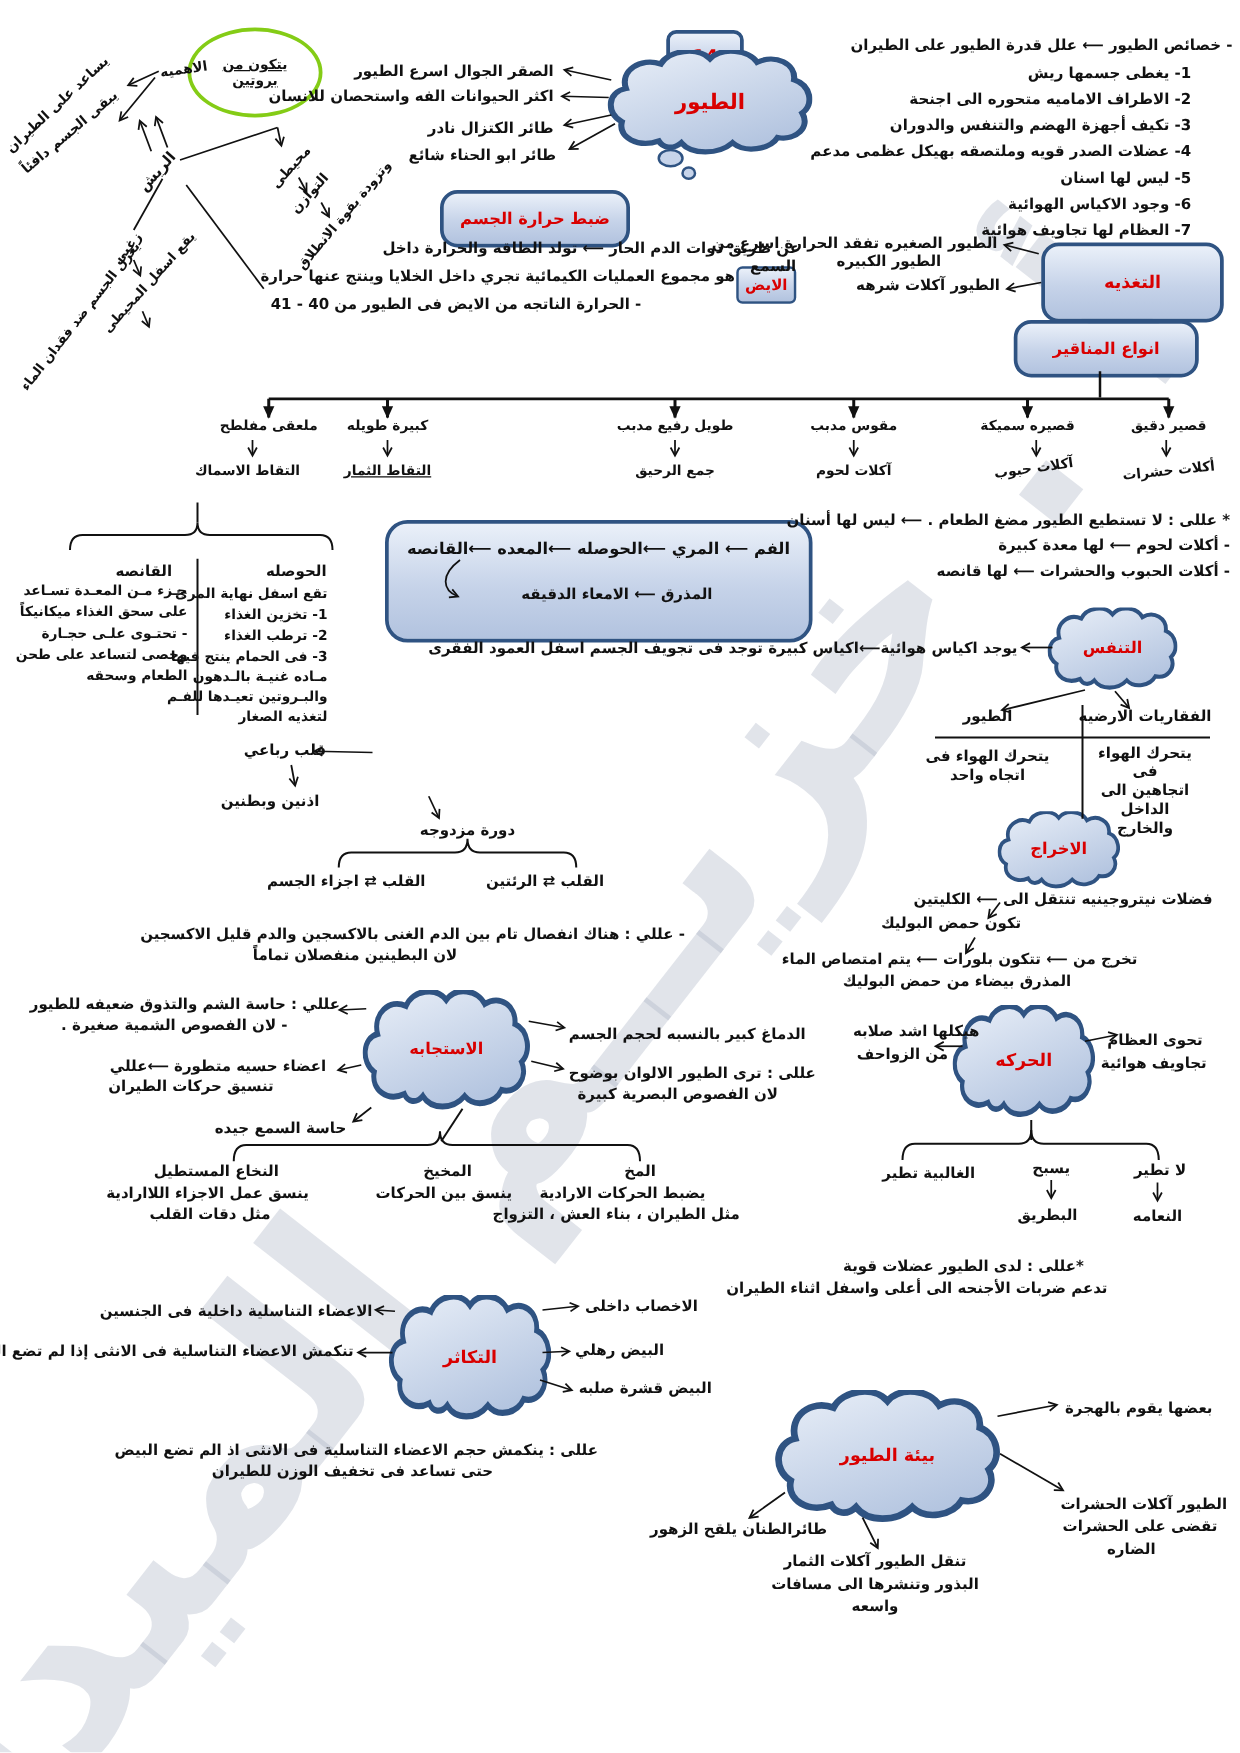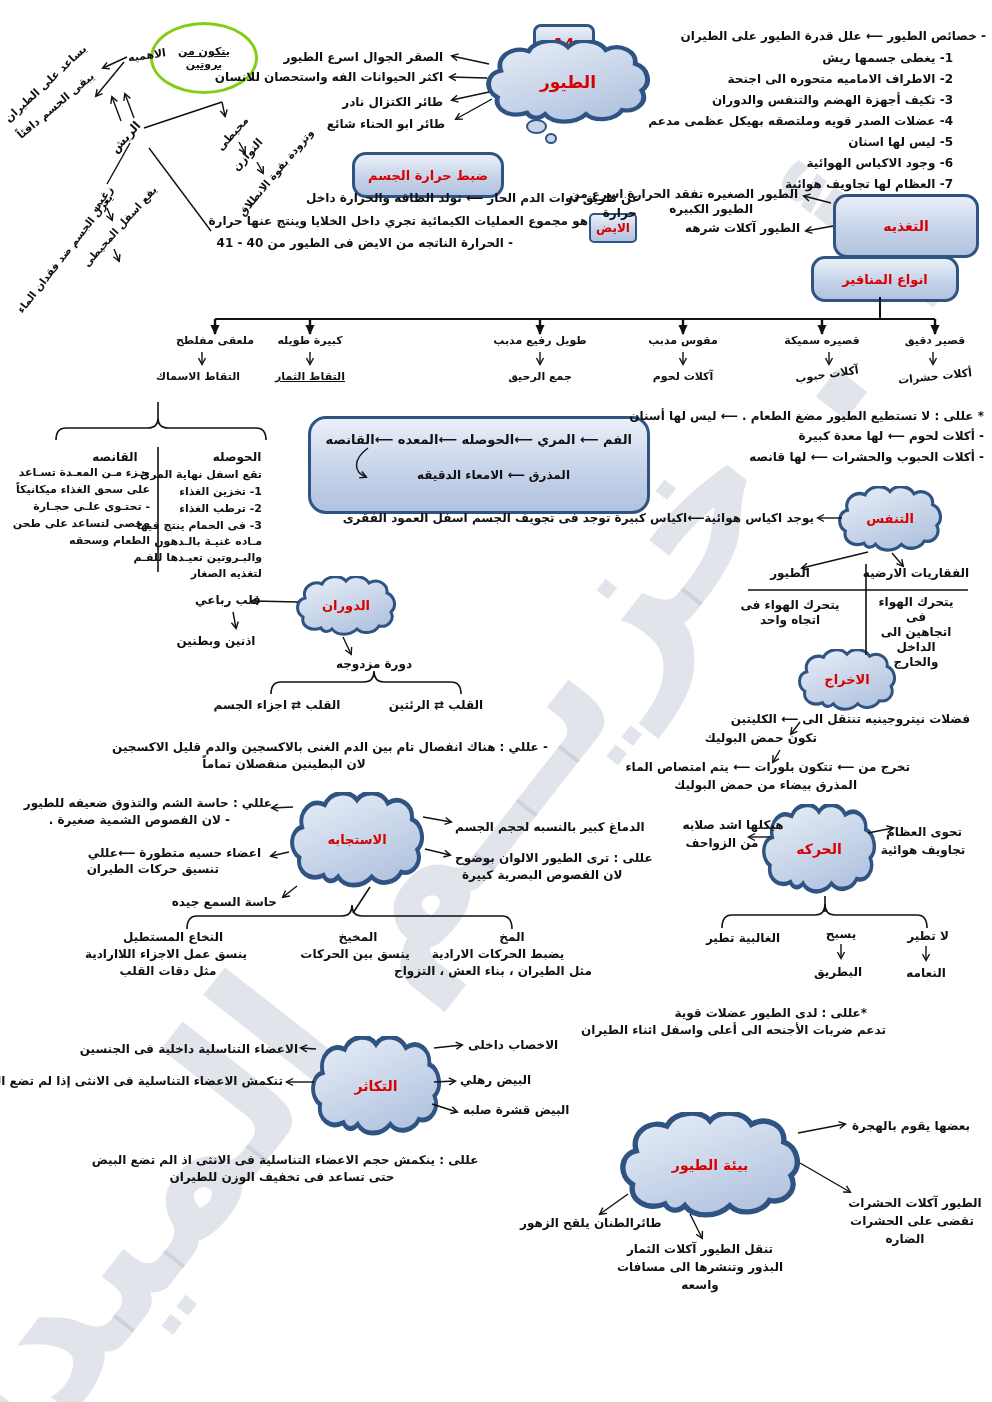--- a/index.html
+++ b/index.html
@@ -67,26 +67,20 @@
   <div class="bx" style="left:308px;top:416px;width:336px;height:92px;border-radius:18px;"></div>
 
 
   <div class="cloud" style="left:838px;top:486px;width:104px;height:66px;">
     <svg viewBox="0 0 200 120" preserveAspectRatio="none">
         <path d="M50,104 C30,112 10,100 14,82 C-2,72 0,48 18,44 C12,24 32,8 52,16 C60,0 88,-4 100,10 C112,-4 138,0 146,14 C164,4 184,16 182,34 C198,40 202,62 190,72 C198,88 184,104 166,100 C158,114 134,118 122,106 C108,120 82,120 72,106 C64,114 54,112 50,104 Z" fill="url(#cg)" stroke="#2f5382" stroke-width="6"></path>
       </svg>
     <div class="lbl">التنفس</div>
   </div>
 
-  <div class="cloud" style="left:296px;top:576px;width:100px;height:60px;">
-    <svg viewBox="0 0 200 120" preserveAspectRatio="none">
-        <path d="M50,104 C30,112 10,100 14,82 C-2,72 0,48 18,44 C12,24 32,8 52,16 C60,0 88,-4 100,10 C112,-4 138,0 146,14 C164,4 184,16 182,34 C198,40 202,62 190,72 C198,88 184,104 166,100 C158,114 134,118 122,106 C108,120 82,120 72,106 C64,114 54,112 50,104 Z" fill="url(#cg)" stroke="#2f5382" stroke-width="6"></path>
-      </svg>
-    <div class="lbl">الدوران</div>
-  </div>
 
   <div class="cloud" style="left:290px;top:792px;width:134px;height:96px;">
     <svg viewBox="0 0 200 120" preserveAspectRatio="none">
         <path d="M50,104 C30,112 10,100 14,82 C-2,72 0,48 18,44 C12,24 32,8 52,16 C60,0 88,-4 100,10 C112,-4 138,0 146,14 C164,4 184,16 182,34 C198,40 202,62 190,72 C198,88 184,104 166,100 C158,114 134,118 122,106 C108,120 82,120 72,106 C64,114 54,112 50,104 Z" fill="url(#cg)" stroke="#2f5382" stroke-width="6"></path>
       </svg>
     <div class="lbl">الاستجابه</div>
   </div>
 
   <div class="cloud" style="left:798px;top:649px;width:98px;height:62px;">
     <svg viewBox="0 0 200 120" preserveAspectRatio="none">
@@ -230,21 +224,21 @@
   <span class="t" style="right:6px;top:29px;">- خصائص الطيور ⟵ علل قدرة الطيور على الطيران</span>
   <span class="t" style="right:39px;top:51px;">1- يغطى جسمها ريش</span>
   <span class="t" style="right:39px;top:72px;">2- الاطراف الاماميه متحوره الى اجنحة</span>
   <span class="t" style="right:39px;top:93px;">3- تكيف أجهزة الهضم والتنفس والدوران</span>
   <span class="t" style="right:39px;top:114px;">4- عضلات الصدر قويه وملتصقه بهيكل عظمى مدعم</span>
   <span class="t" style="right:39px;top:135px;">5- ليس لها اسنان</span>
   <span class="t" style="right:39px;top:156px;">6- وجود الاكياس الهوائية</span>
   <span class="t" style="right:39px;top:177px;">7- العظام لها تجاويف هوائية</span>
 
   <span class="t" style="right:352px;top:191px;">عن طريق ذوات  الدم الحار ⟵ تولد الطاقه والحرارة داخل</span>
-  <span class="t" style="right:355px;top:206px;">حرارة</span>
+  <span class="t" style="right:355px;top:206px;">السمع</span>
   <span class="t" style="right:404px;top:214px;">هو مجموع العمليات الكيمائية تجري داخل الخلايا وينتج عنها حرارة</span>
   <span class="t" style="right:479px;top:236px;">- الحرارة الناتجه من الايض فى الطيور من 40 - 41</span>
 
   <span class="t" style="right:194px;top:187px;">الطيور الصغيره تفقد الحرارة اسرع من</span>
   <span class="t" style="right:239px;top:202px;">الطيور الكبيره</span>
   <span class="t" style="right:192px;top:221px;">الطيور آكلات شرهه</span>
 
   <span class="t s c" style="left:935px;top:334px;">قصير دقيق</span>
   <span class="t s c" style="left:822px;top:334px;">قصيره سميكة</span>
   <span class="t s c" style="left:683px;top:334px;">مقوس مدبب</span>

